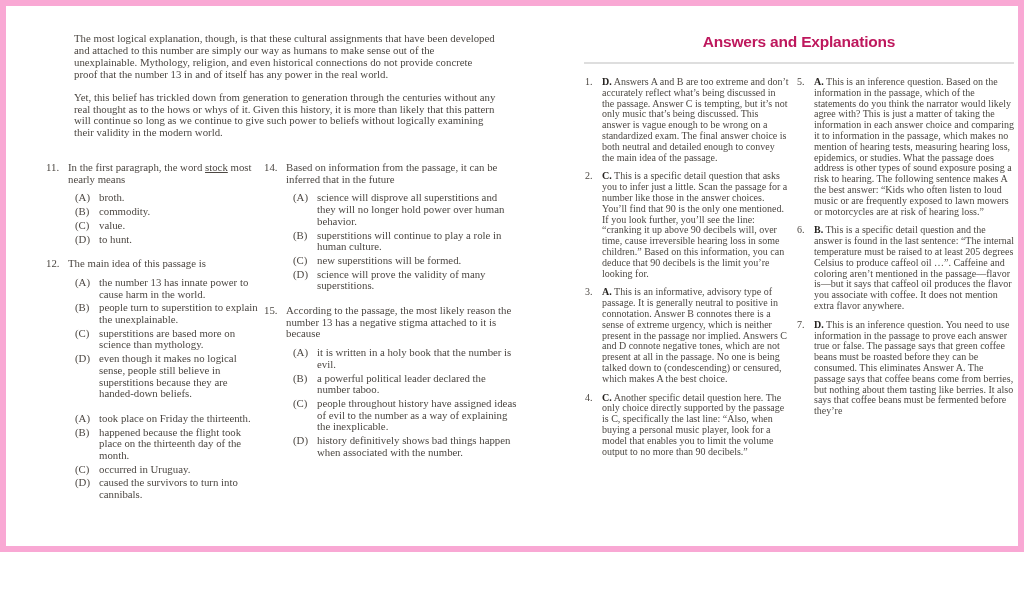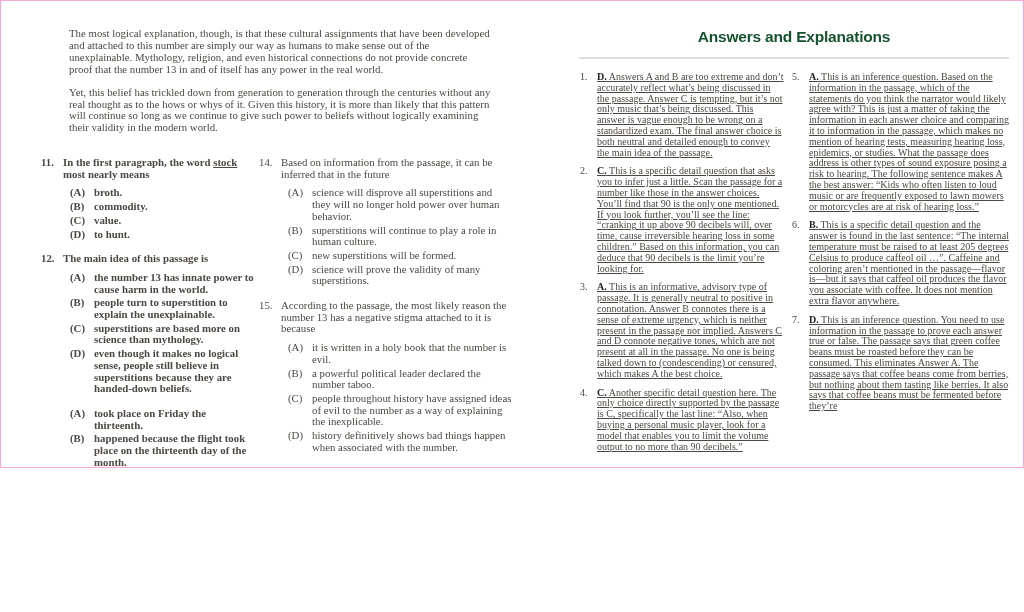--- a/index.html
+++ b/index.html
@@ -1,48 +1,48 @@
 <!DOCTYPE html>
 <html><head>
 <meta charset="utf-8">
 <style>
   html,body{margin:0;padding:0;background:#ffffff;}
   .spread{
-    position:relative;width:1024px;height:468px;box-sizing:border-box;
-    background:#fff;border:1px solid #f9a8d4;overflow:hidden;
+    position:relative;width:1024px;height:552px;box-sizing:border-box;
+    background:#fff;border:6px solid #f9a8d4;overflow:hidden;
     font-family:"Liberation Serif",serif;color:#4c4742;
   }
   
   .intro{position:absolute;left:68px;top:27px;width:424px;font-size:10.8px;line-height:11.9px;}
   .intro p{margin:0 0 11px 0;}
   .qcols{position:absolute;left:40px;top:156px;width:472px;display:flex;}
-  .qcol-1{width:214px;margin-right:4px;font-weight:bold;}
+  .qcol-1{width:214px;margin-right:4px;}
   .qcol-2{width:254px;}
   .question{margin-bottom:13px;font-size:10.8px;line-height:11.7px;}
   .qhead{display:flex;}
   .qnum{flex:0 0 22px;}
   .qstem{flex:1;}
   .u{text-decoration:underline;}
   .opts{margin:7px 0 0 29px;}
   .opt{display:flex;margin-bottom:2px;}
   .olabel{flex:0 0 24px;}
   .otext{flex:1;}
   
   .ahead{
     position:absolute;left:578px;top:27px;width:430px;margin:0;text-align:center;
     font-family:"Liberation Sans",sans-serif;font-weight:700;font-size:15.5px;
-    color:#14532d;letter-spacing:-0.2px;
+    color:#be185d;letter-spacing:-0.2px;
   }
   .arule{position:absolute;left:578px;top:56px;width:430px;height:2px;background:#dedede;}
   .acols{position:absolute;left:579px;top:71px;display:flex;}
   .acol-1{width:204px;margin-right:8px;}
   .acol-2{width:217px;}
   .answer{display:flex;font-size:10px;line-height:10.8px;margin-bottom:8px;}
   .anum{flex:0 0 17px;}
-  .atext{flex:1;text-decoration:underline;}
+  .atext{flex:1;}
   .aletter{font-weight:bold;color:#25221f;}
   
   .pfooter{position:absolute;top:561px;font-size:9.8px;color:#3f3b37;}
   .pfooter .b{font-weight:bold;color:#262320;}
   .footer-left{left:40px;}
   .footer-left .fpage{margin-right:13px;padding-left:16px;}
   .footer-right{left:578px;width:428px;text-align:right;}
   .footer-right .fpage{margin-left:10px;margin-top:16px;}
 </style>
 </head>

